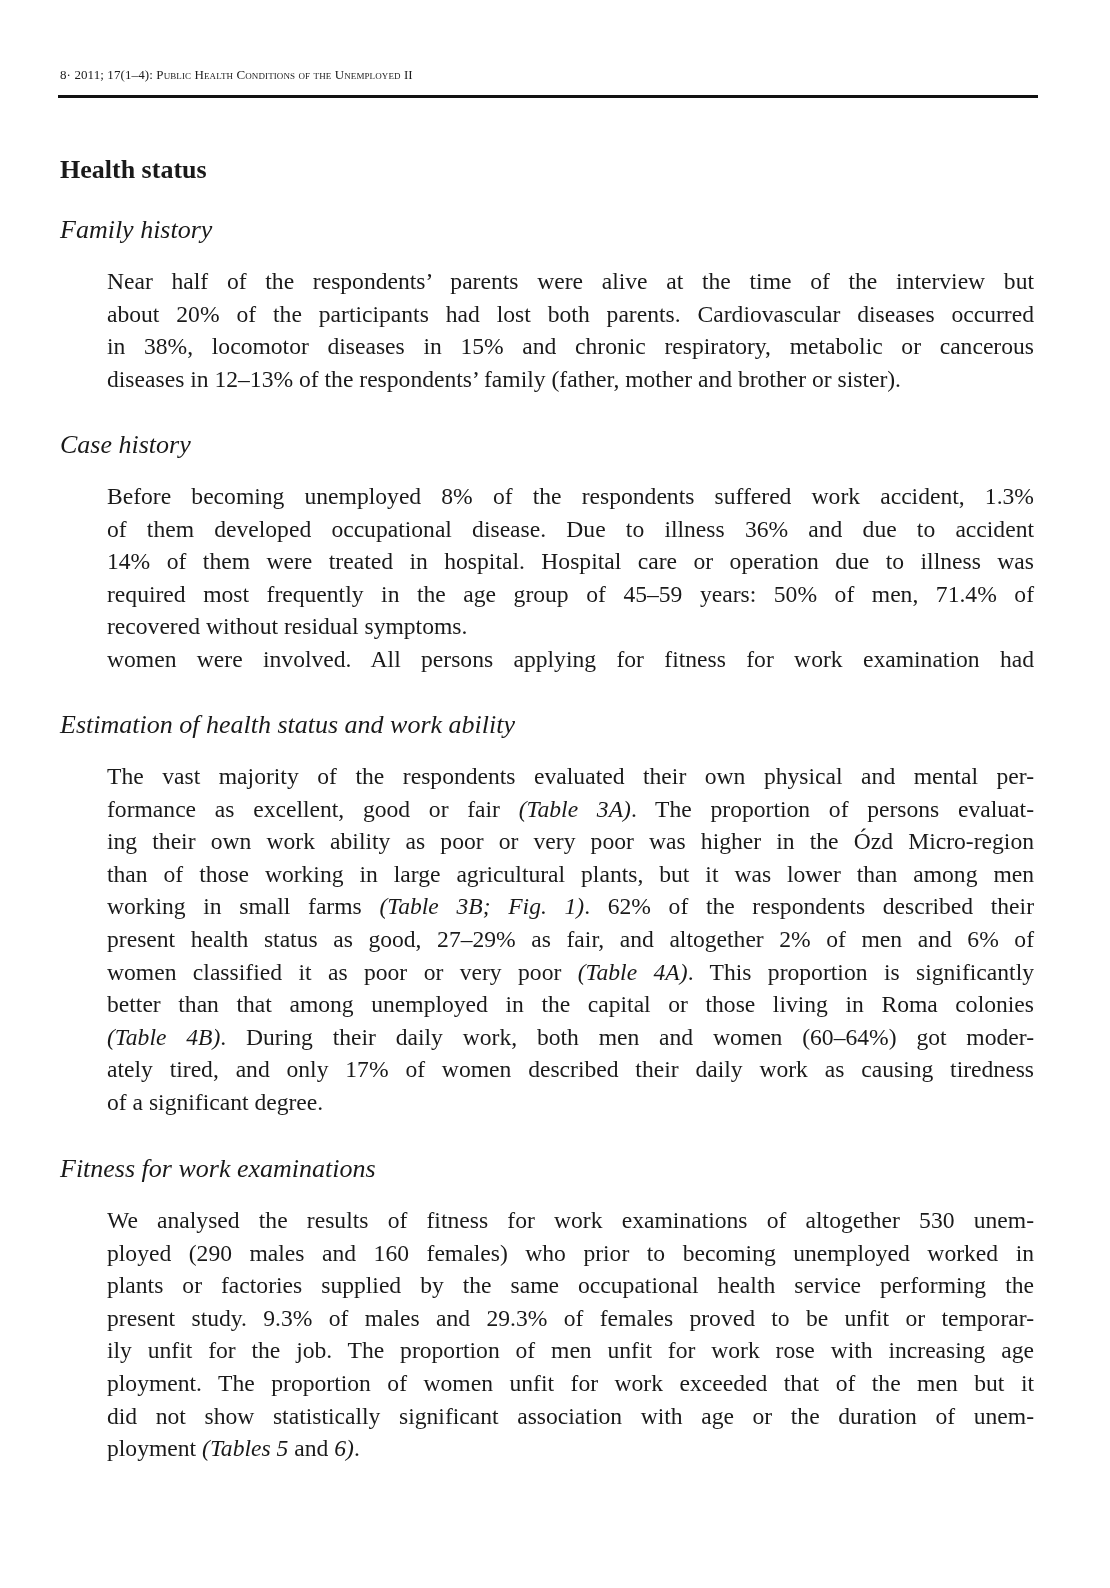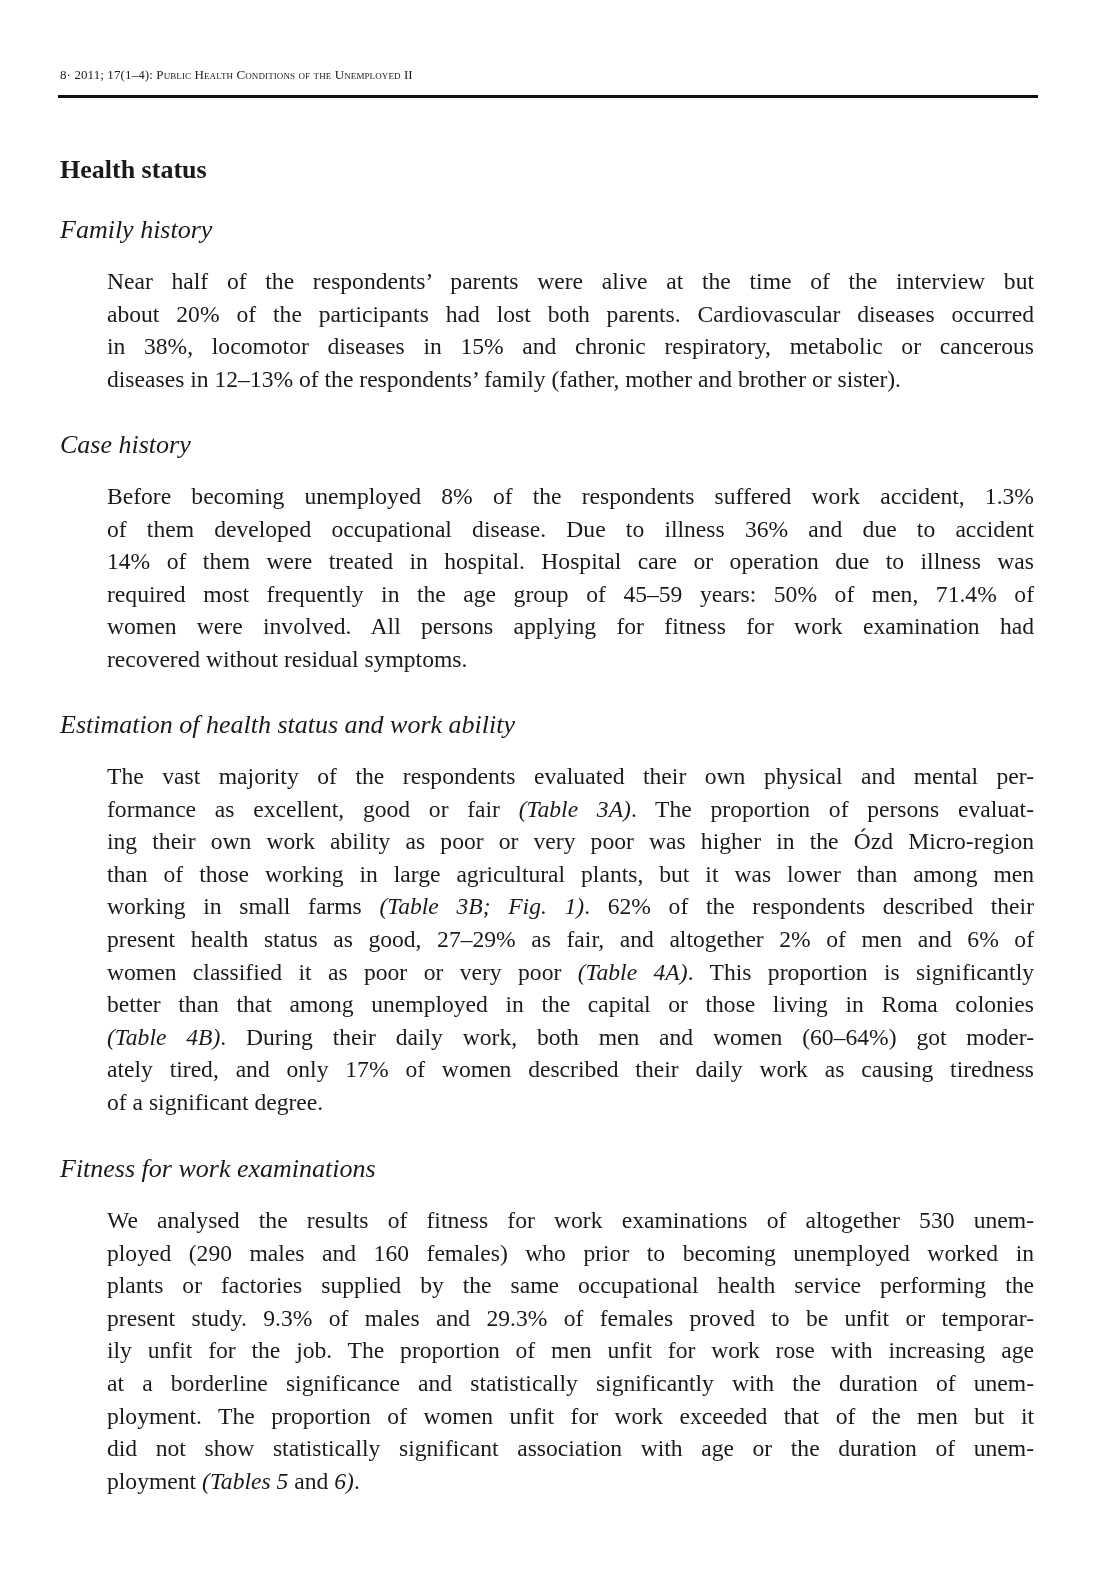--- a/index.html
+++ b/index.html
@@ -48,22 +48,22 @@
     <span class="line"><span>in 38%, locomotor diseases in 15% and chronic respiratory, metabolic or cancerous</span></span>
     <span class="line last"><span>diseases in 12–13% of the respondents’ family (father, mother and brother or sister).</span></span>
   </div>
 
 <div class="h2" style="top:429px">Case history</div>
 <div class="para" style="top:480px">
     <span class="line"><span>Before becoming unemployed 8% of the respondents suffered work accident, 1.3%</span></span>
     <span class="line"><span>of them developed occupational disease. Due to illness 36% and due to accident</span></span>
     <span class="line"><span>14% of them were treated in hospital. Hospital care or operation due to illness was</span></span>
     <span class="line"><span>required most frequently in the age group of 45–59 years: 50% of men, 71.4% of</span></span>
+    <span class="line last"><span>recovered without residual symptoms.</span></span>
     <span class="line"><span>women were involved. All persons applying for fitness for work examination had</span></span>
-    <span class="line last"><span>recovered without residual symptoms.</span></span>
   </div>
 
 <div class="h2" style="top:709px">Estimation of health status and work ability</div>
 <div class="para" style="top:760px">
     <span class="line"><span>The vast majority of the respondents evaluated their own physical and mental per-</span></span>
     <span class="line"><span>formance as excellent, good or fair </span><span class="it">(Table 3A)</span><span>. The proportion of persons evaluat-</span></span>
     <span class="line"><span>ing their own work ability as poor or very poor was higher in the Ózd Micro-region</span></span>
     <span class="line"><span>than of those working in large agricultural plants, but it was lower than among men</span></span>
     <span class="line"><span>working in small farms </span><span class="it">(Table 3B; Fig. 1)</span><span>. 62% of the respondents described their</span></span>
     <span class="line"><span>present health status as good, 27–29% as fair, and altogether 2% of men and 6% of</span></span>
@@ -74,17 +74,16 @@
     <span class="line last"><span>of a significant degree.</span></span>
   </div>
 
 <div class="h2" style="top:1153px">Fitness for work examinations</div>
 <div class="para" style="top:1204px">
     <span class="line"><span>We analysed the results of fitness for work examinations of altogether 530 unem-</span></span>
     <span class="line"><span>ployed (290 males and 160 females) who prior to becoming unemployed worked in</span></span>
     <span class="line"><span>plants or factories supplied by the same occupational health service performing the</span></span>
     <span class="line"><span>present study. 9.3% of males and 29.3% of females proved to be unfit or temporar-</span></span>
     <span class="line"><span>ily unfit for the job. The proportion of men unfit for work rose with increasing age</span></span>
-    <span class="line"><span>at a borderline significance and statistically significantly with the duration of unem-</span></span>
     <span class="line"><span>ployment. The proportion of women unfit for work exceeded that of the men but it</span></span>
     <span class="line"><span>did not show statistically significant association with age or the duration of unem-</span></span>
     <span class="line last"><span>ployment </span><span class="it">(Tables 5</span><span> and </span><span class="it">6)</span><span>.</span></span>
   </div>
 
 </body></html>

